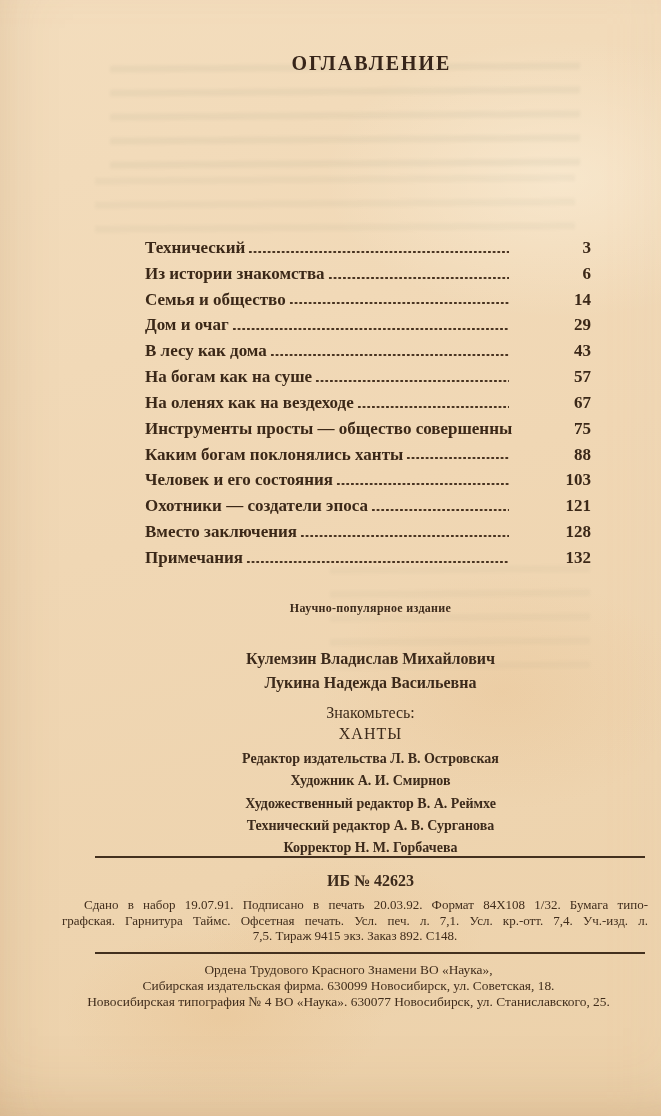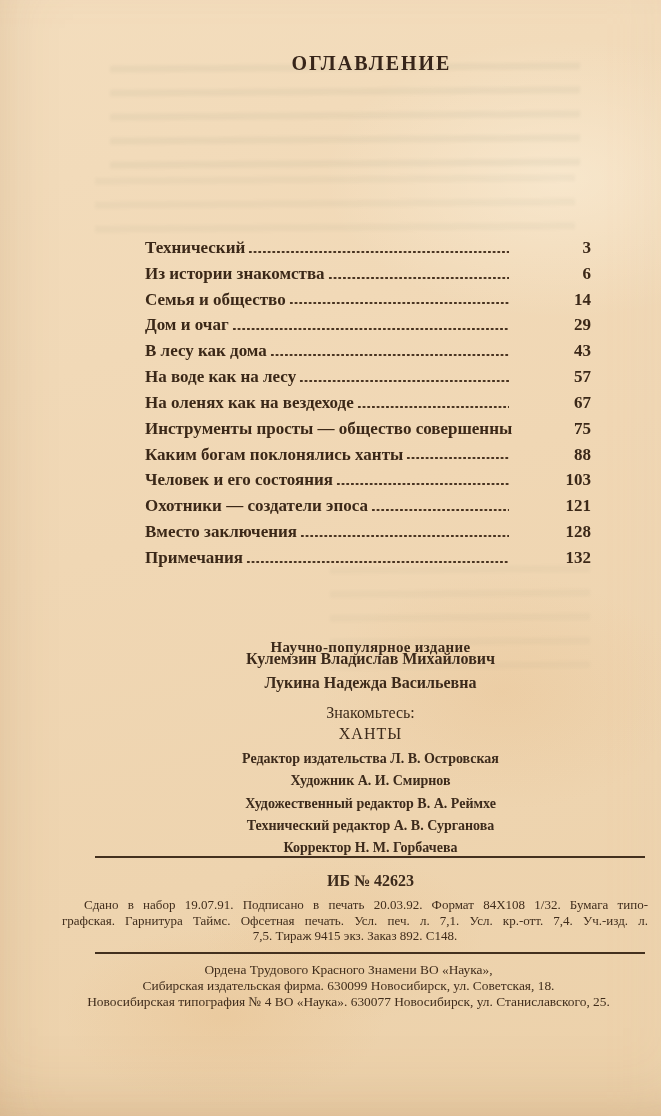--- a/index.html
+++ b/index.html
@@ -60,21 +60,21 @@
     flex:1;height:19px;
     margin:0 36px 0 3px;
     background-image:radial-gradient(circle, #45301e 1.05px, transparent 1.4px);
     background-size:4.7px 4.2px;
     background-repeat:repeat-x;
     background-position:left bottom 3px;
   }
   .toc-page{width:46px;text-align:right;line-height:19px;}
 
   .centered{position:absolute;left:80px;right:0;text-align:center;}
-  .edition{top:601px;font-size:15px;font-weight:600;letter-spacing:.3px;margin-top:38px;}
+  .edition{top:601px;font-size:12px;font-weight:600;letter-spacing:.3px;}
   .authors{top:647px;font-size:16px;font-weight:700;line-height:23.5px;}
   .booktitle{top:702px;font-size:16px;font-weight:400;line-height:21px;}
   .booktitle .caps{letter-spacing:1px;}
   .credits{top:748px;font-size:14px;font-weight:600;line-height:22.3px;}
 
   .rule{
     position:absolute;left:95px;width:550px;height:0;
     border:none;border-top:2px solid #43301e;margin:0;
   }
   .rule-1{top:856px;}
@@ -134,21 +134,21 @@
       <span class="toc-page">29</span>
     </div>
 
     <div class="toc-row">
       <span class="toc-label">В лесу как дома</span>
       <span class="toc-leader"></span>
       <span class="toc-page">43</span>
     </div>
 
     <div class="toc-row">
-      <span class="toc-label">На воде как на лесу</span>
+      <span class="toc-label">На богам как на суше</span>
       <span class="toc-leader"></span>
       <span class="toc-page">57</span>
     </div>
 
     <div class="toc-row">
       <span class="toc-label">На оленях как на вездеходе</span>
       <span class="toc-leader"></span>
       <span class="toc-page">67</span>
     </div>
 

